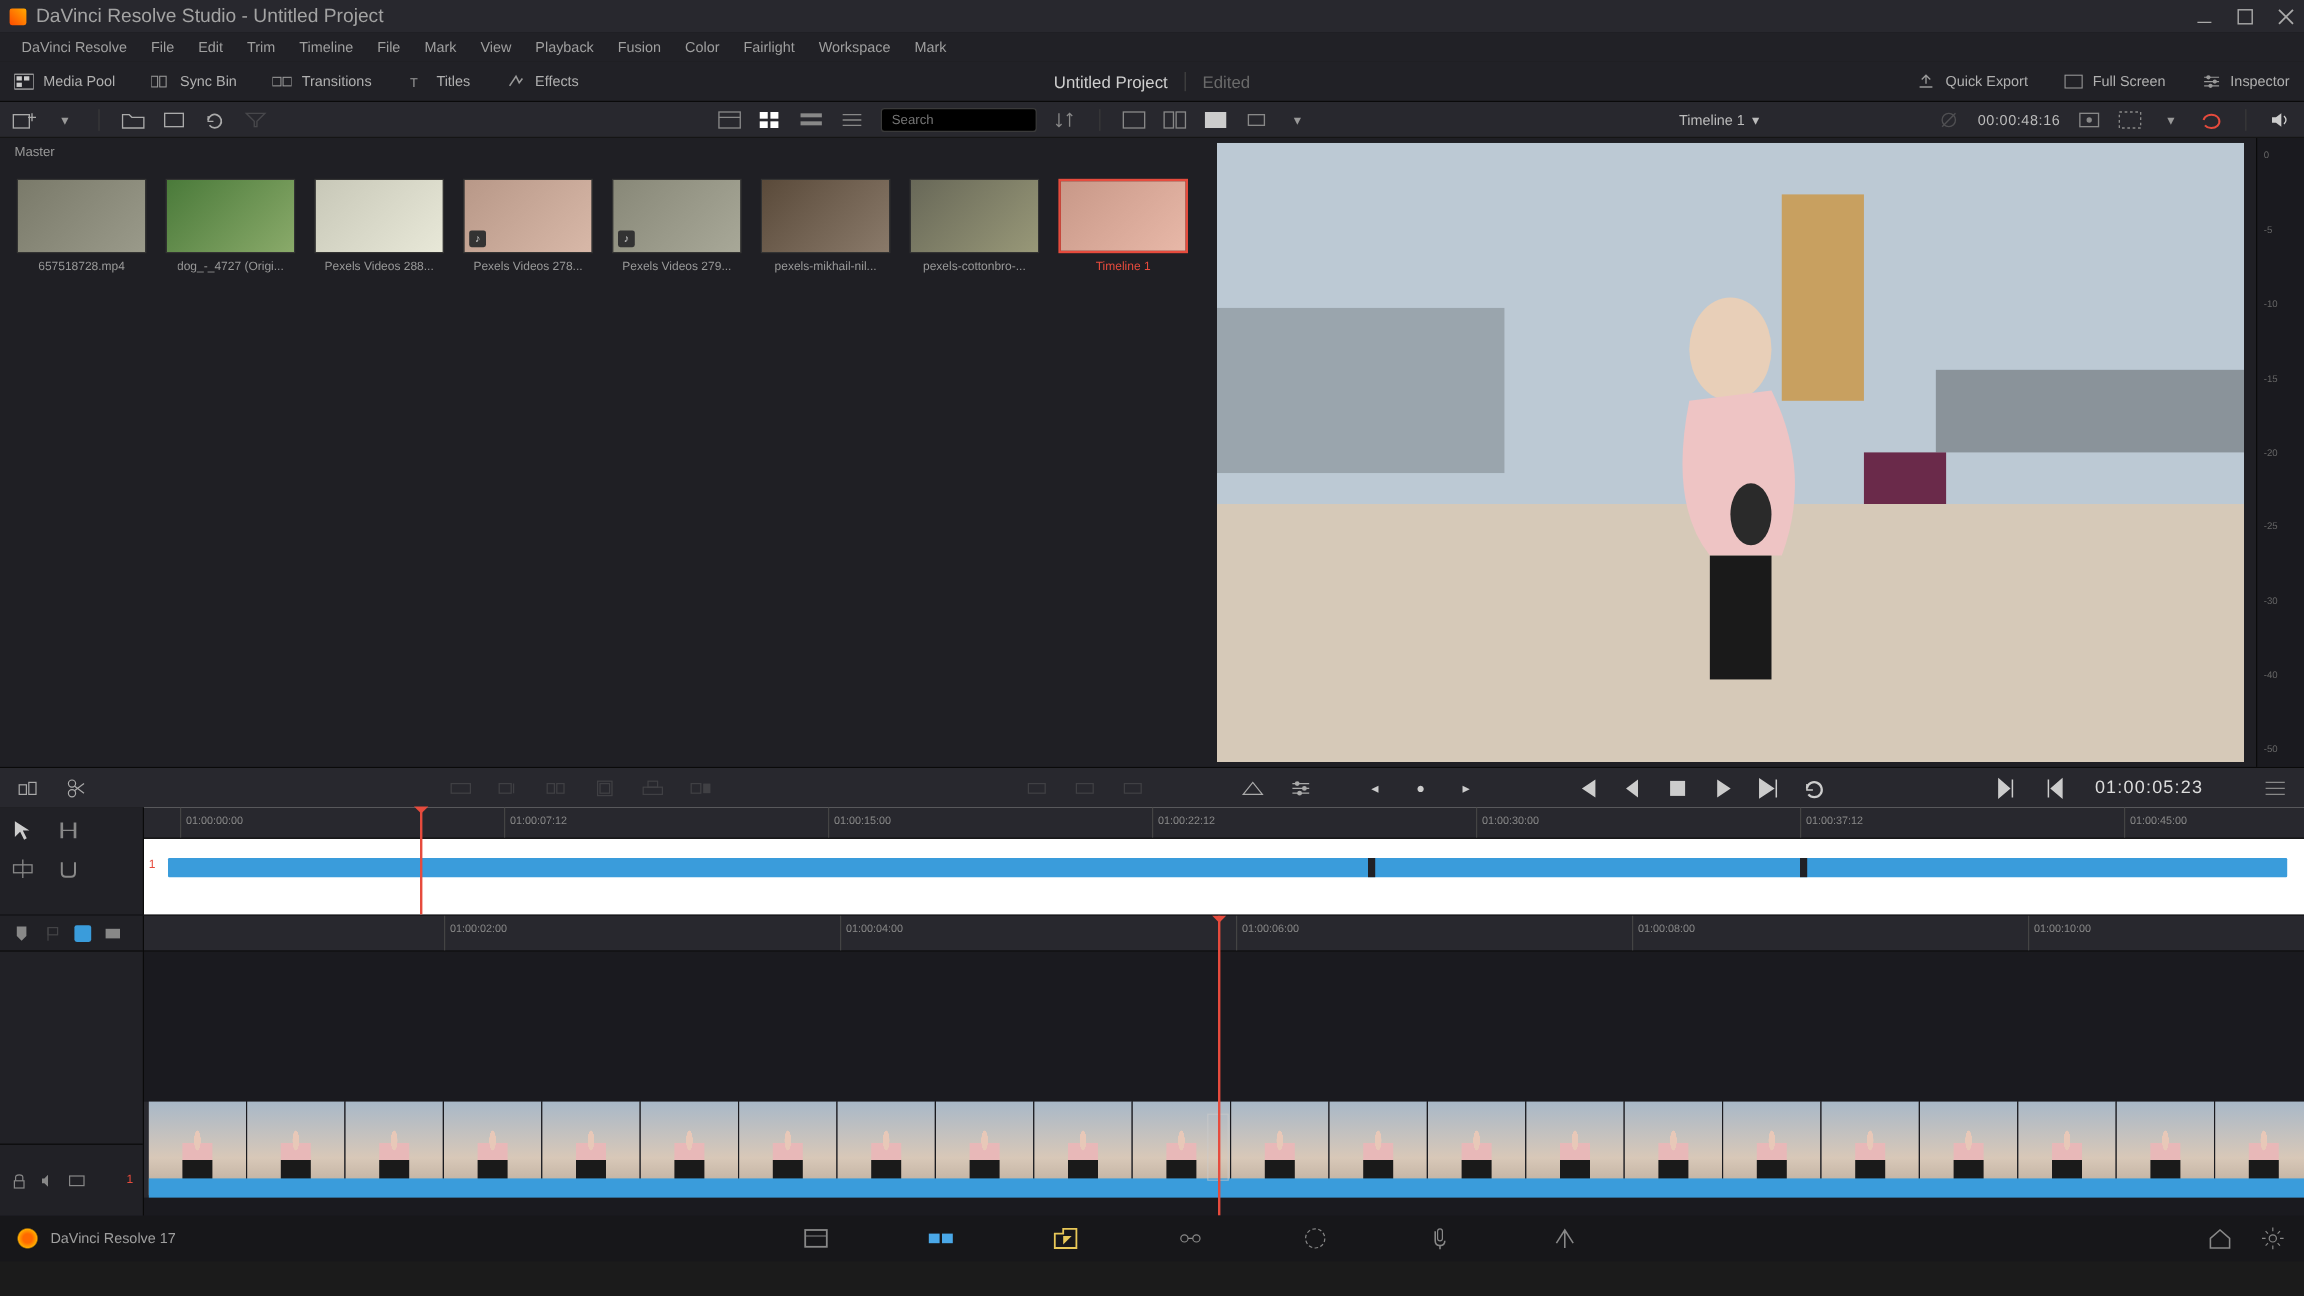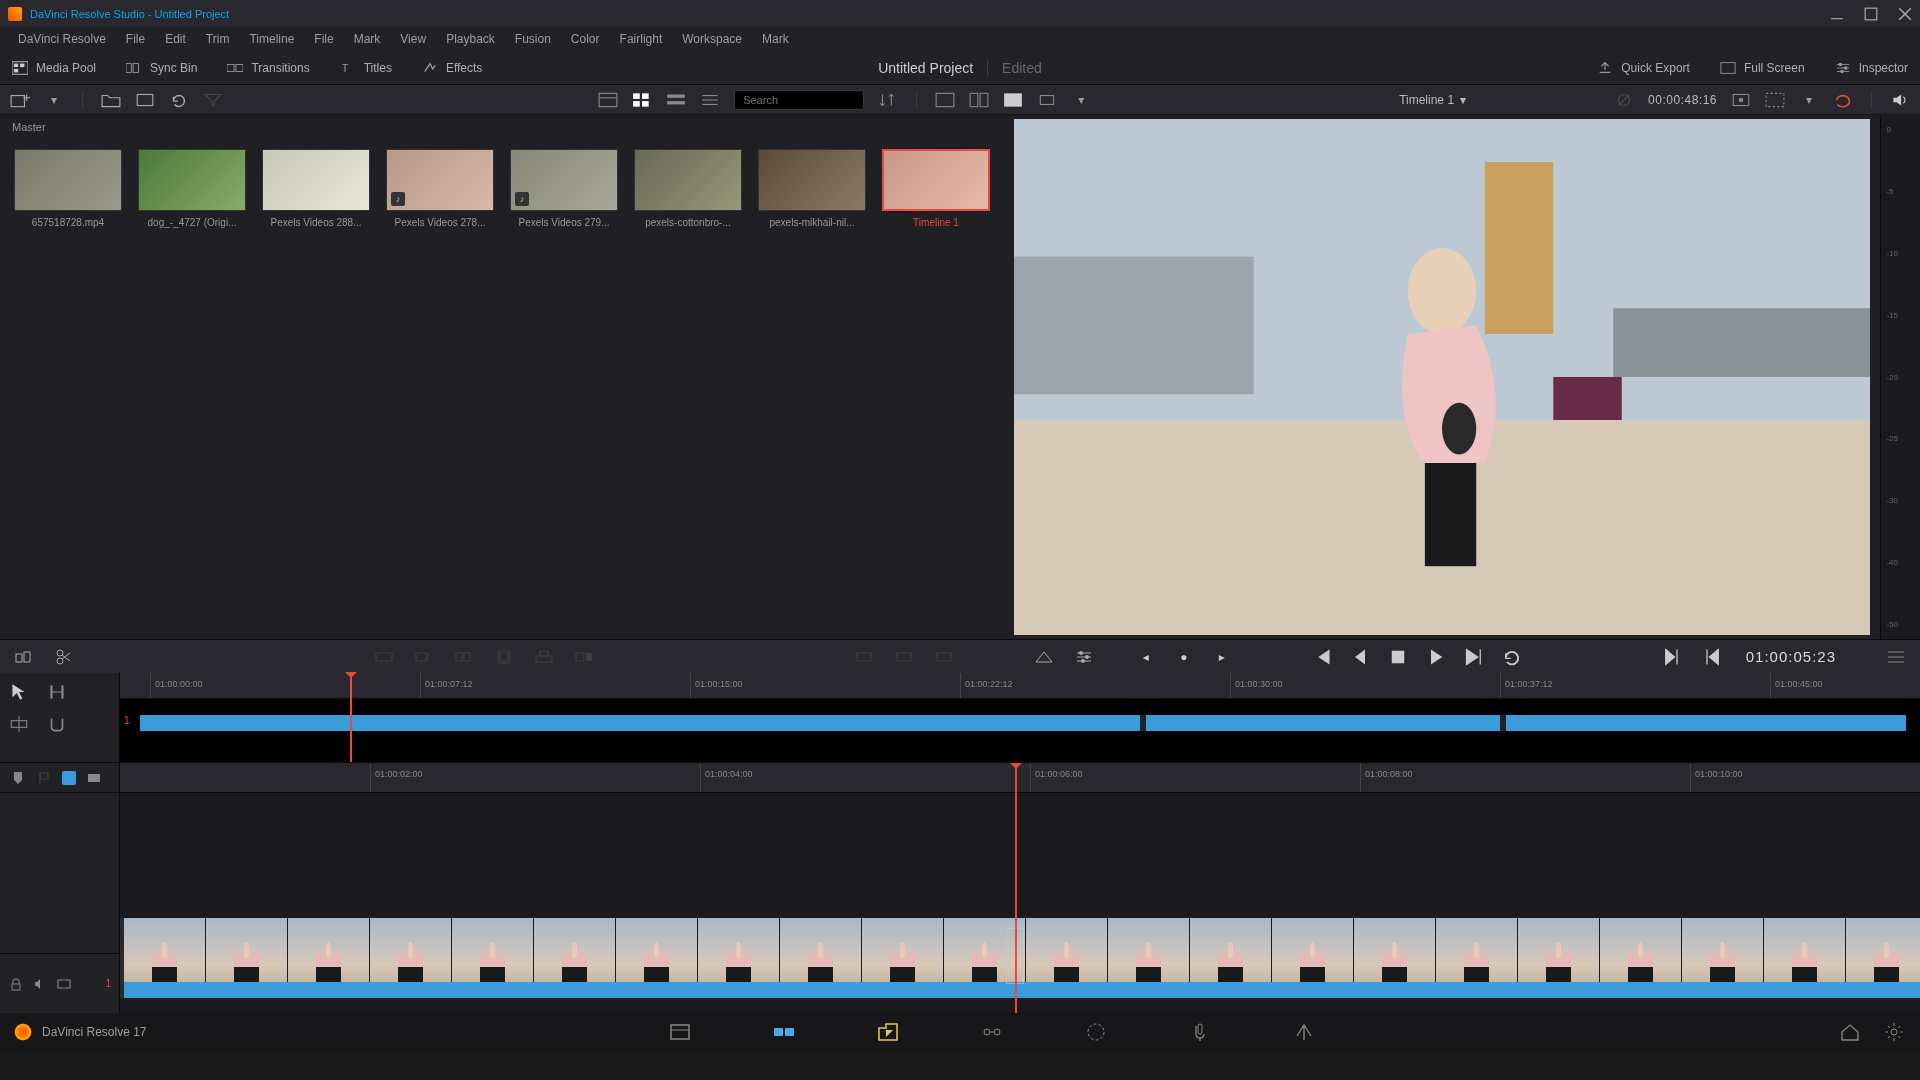--- a/index.html
+++ b/index.html
@@ -1,20 +1,20 @@
 <!DOCTYPE html>
 <html><head>
 <meta charset="utf-8">
 <style>
 *{margin:0;padding:0;box-sizing:border-box;font-family:"Segoe UI",Arial,sans-serif;user-select:none}
 body{background:#1b1b1b;color:#9f9f9f;font-size:12px;width:1920px;height:1080px;overflow:hidden;position:relative}
 .titlebar{height:27px;background:#28282e;display:flex;align-items:center;padding:0 8px;justify-content:space-between}
 .titlebar-left{display:flex;align-items:center;gap:8px}
 .app-icon{width:14px;height:14px;background:linear-gradient(45deg,#ff4a00,#ffaa00);border-radius:2px}
-.title-text{font-size:11px;color:#0ea5e9}
+.title-text{font-size:16px;color:#a3a3a3}
 .win-controls{display:flex;gap:20px}
 .win-btn{width:14px;height:14px;display:flex;align-items:center;justify-content:center;cursor:pointer}
 .menubar{height:24px;background:#212126;display:flex;align-items:center;padding:0 8px;gap:0}
 .menu-item{padding:4px 10px;font-size:12px;color:#9f9f9f;cursor:pointer}
 .toolbar{height:34px;background:#212126;border-bottom:1px solid #0a0a0a;display:flex;align-items:center;justify-content:space-between;padding:0 12px}
 .tb-left,.tb-right{display:flex;align-items:center;gap:30px}
 .tb-btn{display:flex;align-items:center;gap:8px;cursor:pointer;color:#b0b0b0}
 .tb-icon{width:16px;height:14px;display:inline-block}
 .project-title{position:absolute;left:50%;transform:translateX(-50%);display:flex;align-items:flex-start;gap:14px}
 .pt-main{color:#cfcfcf;font-size:14px}
@@ -44,21 +44,21 @@
 .et-icon{width:20px;height:18px;cursor:pointer;display:flex;align-items:center;justify-content:center;color:#888}
 .et-spacer{flex:1}
 .transport{display:flex;align-items:center;gap:18px}
 .transport-btn{width:20px;height:20px;cursor:pointer;display:flex;align-items:center;justify-content:center;color:#ccc}
 .record-tc{color:#ddd;font-size:15px;letter-spacing:1px;margin-left:4px}
 .timeline-area{background:#1f1f24;height:340px;display:flex;flex-direction:column}
 .timeline-upper{height:90px;display:flex;border-bottom:1px solid #0a0a0a}
 .tl-tools{width:120px;background:#212126;border-right:1px solid #0a0a0a;display:flex;flex-direction:column;padding:8px;gap:10px}
 .tl-tool-row{display:flex;gap:16px}
 .tl-tool{width:22px;height:22px;cursor:pointer;display:flex;align-items:center;justify-content:center;color:#888}
-.tl-right{flex:1;position:relative;background:#000000}
+.tl-right{flex:1;position:relative;background:#ffffff}
 .mini-ruler{height:26px;background:#28282e;position:relative;border-bottom:1px solid #0a0a0a}
 .ruler-tick{position:absolute;top:0;height:100%;border-left:1px solid #444;font-size:9px;color:#888;padding-left:4px;padding-top:6px}
 .mini-track{position:absolute;top:42px;left:20px;right:14px;height:16px;background:#3a9cdb;border-radius:1px}
 .mini-track-gap{position:absolute;top:42px;height:16px;background:#212126}
 .playhead-mini{position:absolute;top:0;width:2px;height:100%;background:#e64b3d}
 .playhead-mini::before{content:'';position:absolute;top:-1px;left:-5px;border:6px solid transparent;border-top-color:#e64b3d}
 .timeline-lower{flex:1;display:flex}
 .track-headers{width:120px;background:#212126;border-right:1px solid #0a0a0a;display:flex;flex-direction:column}
 .th-tools{height:30px;display:flex;align-items:center;gap:10px;padding:0 10px;border-bottom:1px solid #0a0a0a}
 .th-spacer{flex:1}
@@ -362,26 +362,26 @@
           </div>
           <div class="clip-label">Pexels Videos 278...</div>
         </div>
       <div class="clip-item">
           <div class="clip-thumb th5">
             <div class="audio-badge">♪</div>
           </div>
           <div class="clip-label">Pexels Videos 279...</div>
         </div>
       <div class="clip-item">
+          <div class="clip-thumb th7"></div>
+          <div class="clip-label">pexels-mikhail-nil...</div>
+        </div>
+      <div class="clip-item">
           <div class="clip-thumb th6"></div>
           <div class="clip-label">pexels-cottonbro-...</div>
-        </div>
-      <div class="clip-item">
-          <div class="clip-thumb th7"></div>
-          <div class="clip-label">pexels-mikhail-nil...</div>
         </div>
       <div class="clip-item">
           <div class="clip-thumb th8 selected"></div>
           <div class="clip-label selected">Timeline 1</div>
         </div>
     </div>
   </div>
   <div class="viewer-wrap">
     <div class="viewer">
       <div class="viewer-img">

